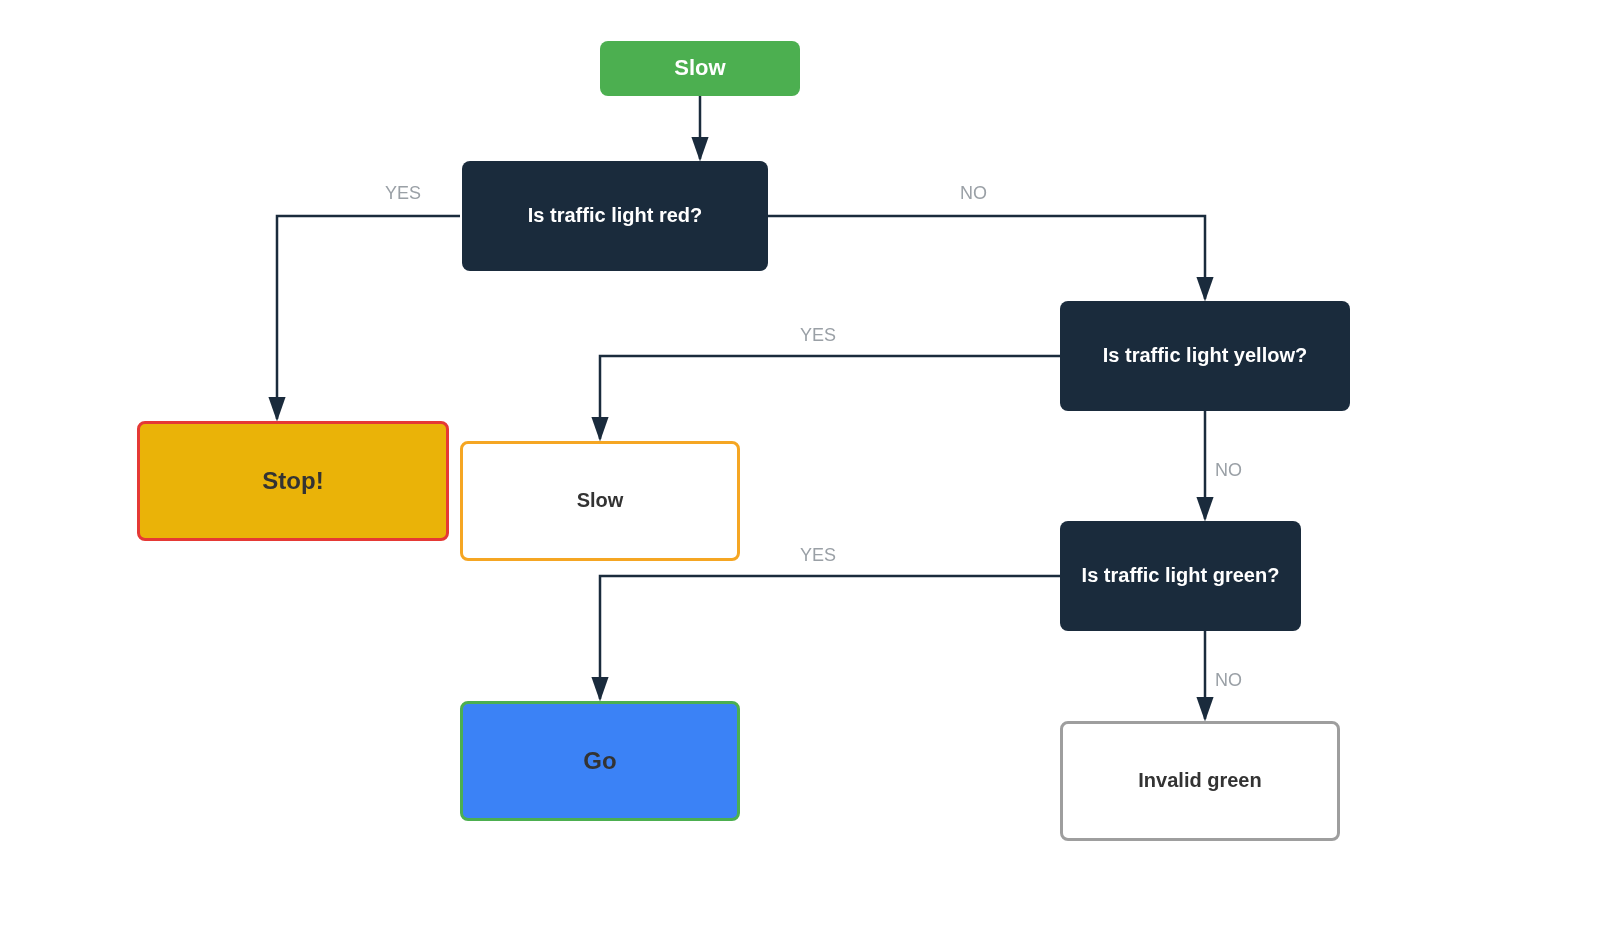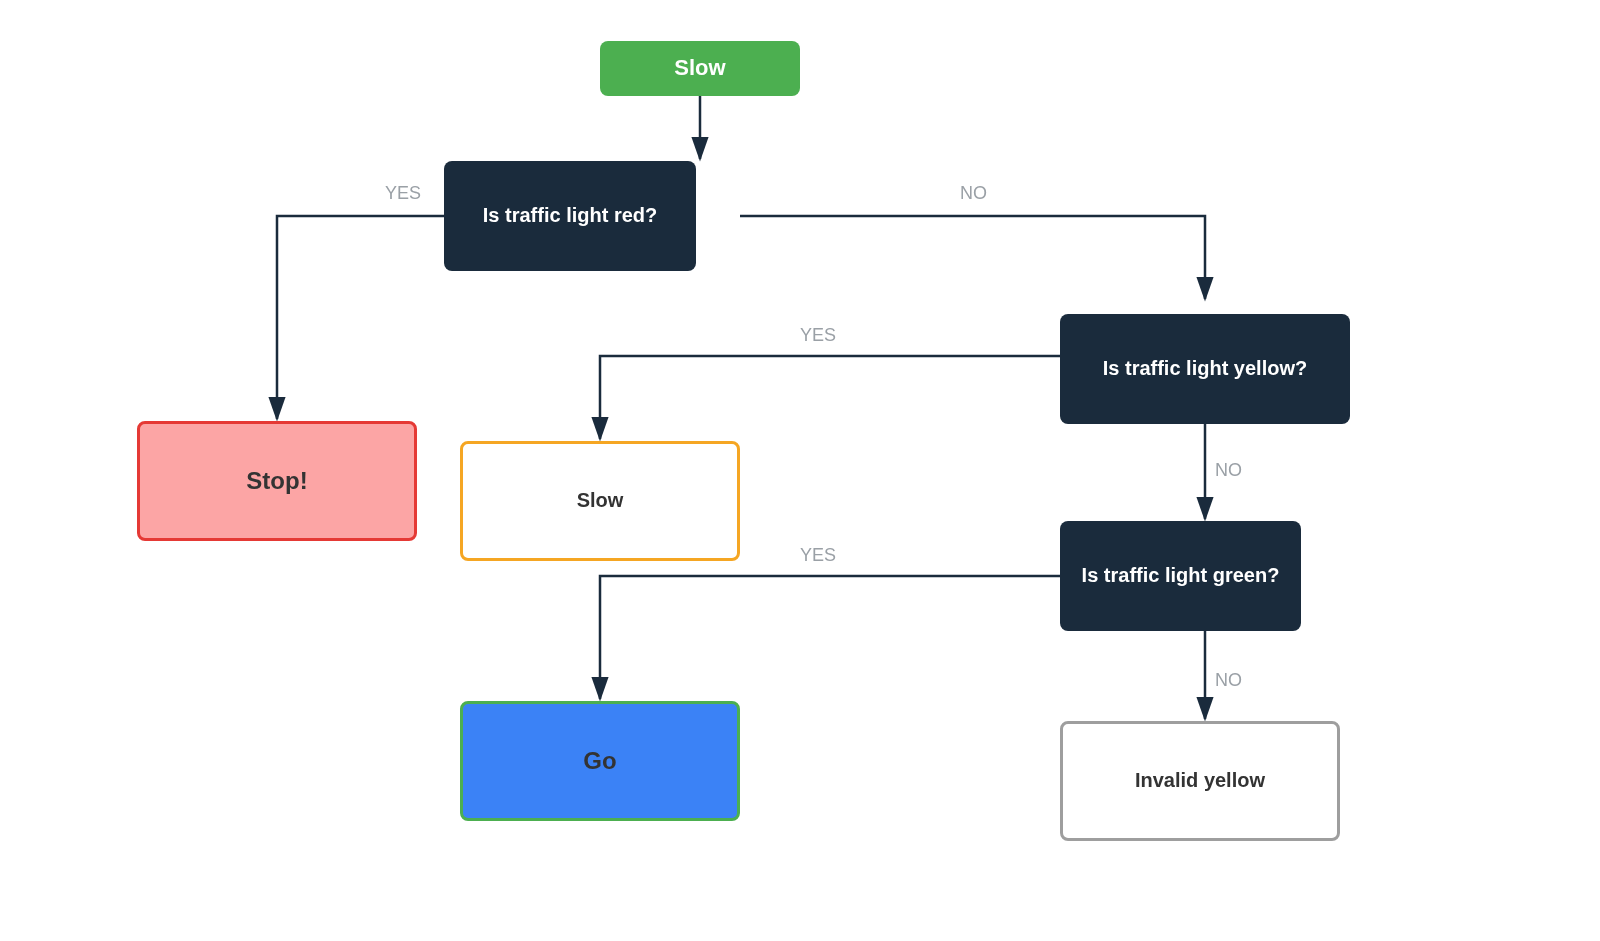--- a/index.html
+++ b/index.html
@@ -43,45 +43,45 @@
     }
 
     .node-decision {
       background: #1a2b3c;
       color: #fff;
       font-size: 20px;
       font-weight: 600;
     }
 
     .node-q1 {
-      width: 252px;
+      width: 306px;
       height: 110px;
-      left: 344px;
+      left: 362px;
       top: 140px;
     }
 
     .node-q2 {
       width: 290px;
       height: 110px;
       left: 960px;
-      top: 293px;
+      top: 280px;
     }
 
     .node-q3 {
       width: 241px;
       height: 110px;
       left: 960px;
       top: 500px;
     }
 
     .node-stop {
-      background: #fca5a5;
+      background: #eab308;
       color: #333;
       border: 3px solid #e53935;
-      width: 280px;
+      width: 312px;
       height: 120px;
       left: 37px;
       top: 400px;
       font-size: 24px;
     }
 
     .node-slow {
       background: #fff;
       color: #333;
       border: 3px solid #f5a623;
@@ -197,16 +197,16 @@
 
   <div class="node node-slow">
     <span>Slow</span>
   </div>
 
   <div class="node node-go">
     <span>Go</span>
   </div>
 
   <div class="node node-invalid">
-    <span>Invalid yellow</span>
+    <span>Invalid green</span>
   </div>
 
 </div>
 
 </body></html>

